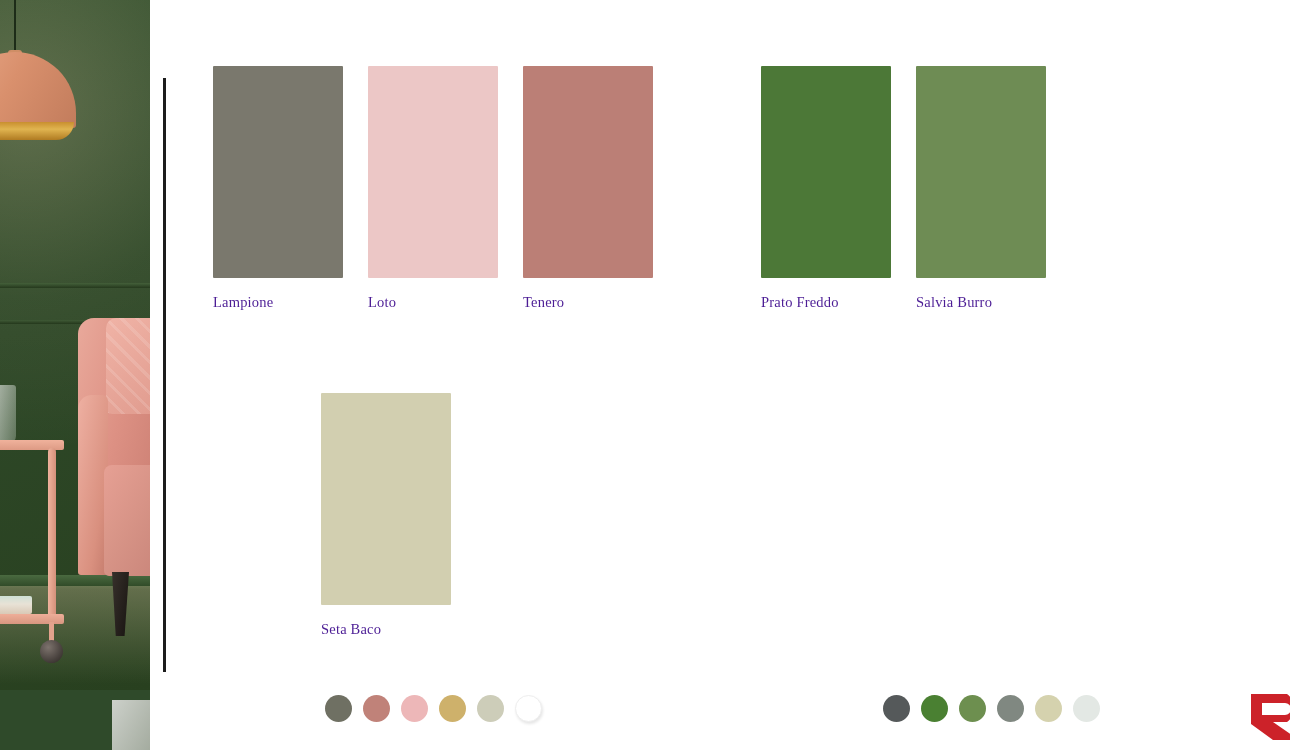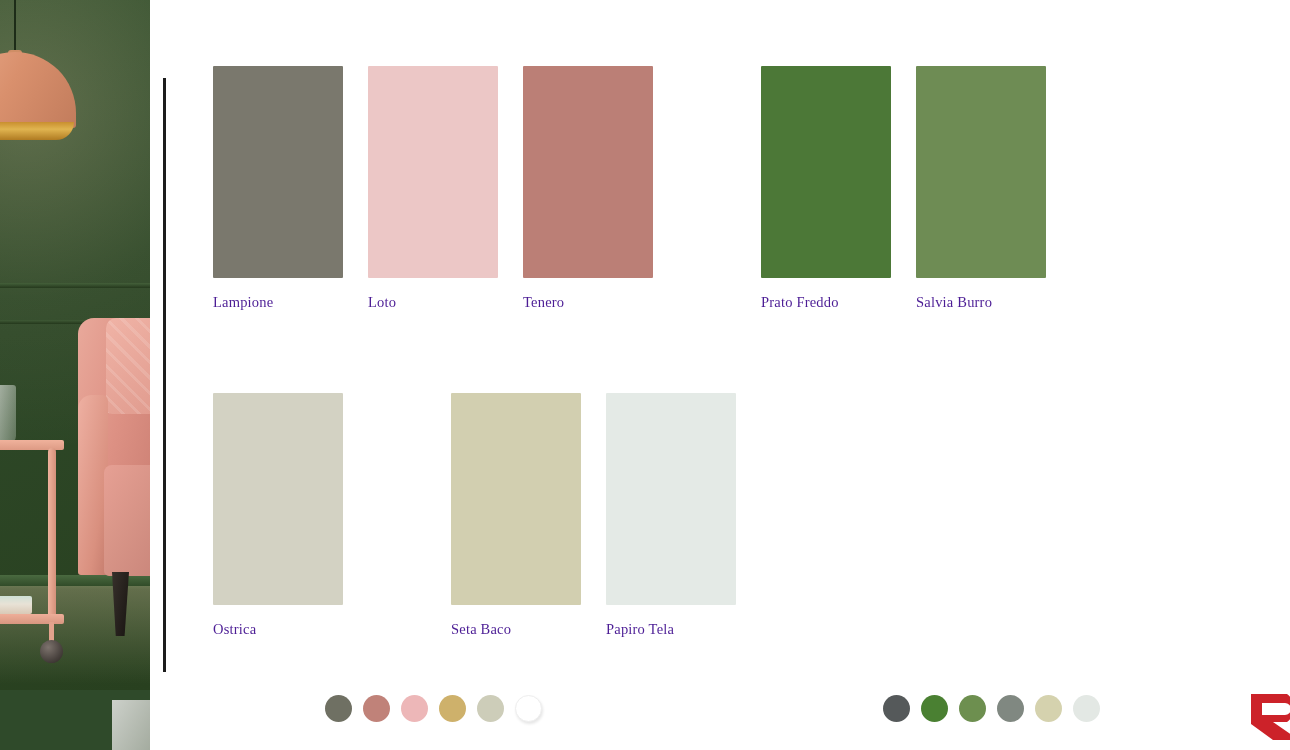--- a/index.html
+++ b/index.html
@@ -308,33 +308,25 @@
         </div>
         <div class="swatch-cell">
           <div class="swatch" style="background-color: rgb(110, 140, 84);"></div>
           <div class="swatch-label">Salvia Burro</div>
         </div>
       </div>
     </div>
 
     <div class="palette-row">
       <div class="group left">
-        <div class="swatch-cell">
-          <div class="swatch" style="background-color: rgb(211, 210, 195);"></div>
-          <div class="swatch-label">Ostrica</div>
-        </div>
       </div>
       <div class="group right">
         <div class="swatch-cell">
           <div class="swatch" style="background-color: rgb(210, 207, 176);"></div>
           <div class="swatch-label">Seta Baco</div>
-        </div>
-        <div class="swatch-cell">
-          <div class="swatch" style="background-color: rgb(228, 234, 230);"></div>
-          <div class="swatch-label">Papiro Tela</div>
         </div>
       </div>
     </div>
 
   </div>
 
   <div class="dots left-dots">
     <div class="dot" style="background-color: rgb(111, 112, 99);"></div>
     <div class="dot" style="background-color: rgb(192, 130, 121);"></div>
     <div class="dot" style="background-color: rgb(237, 183, 184);"></div>

